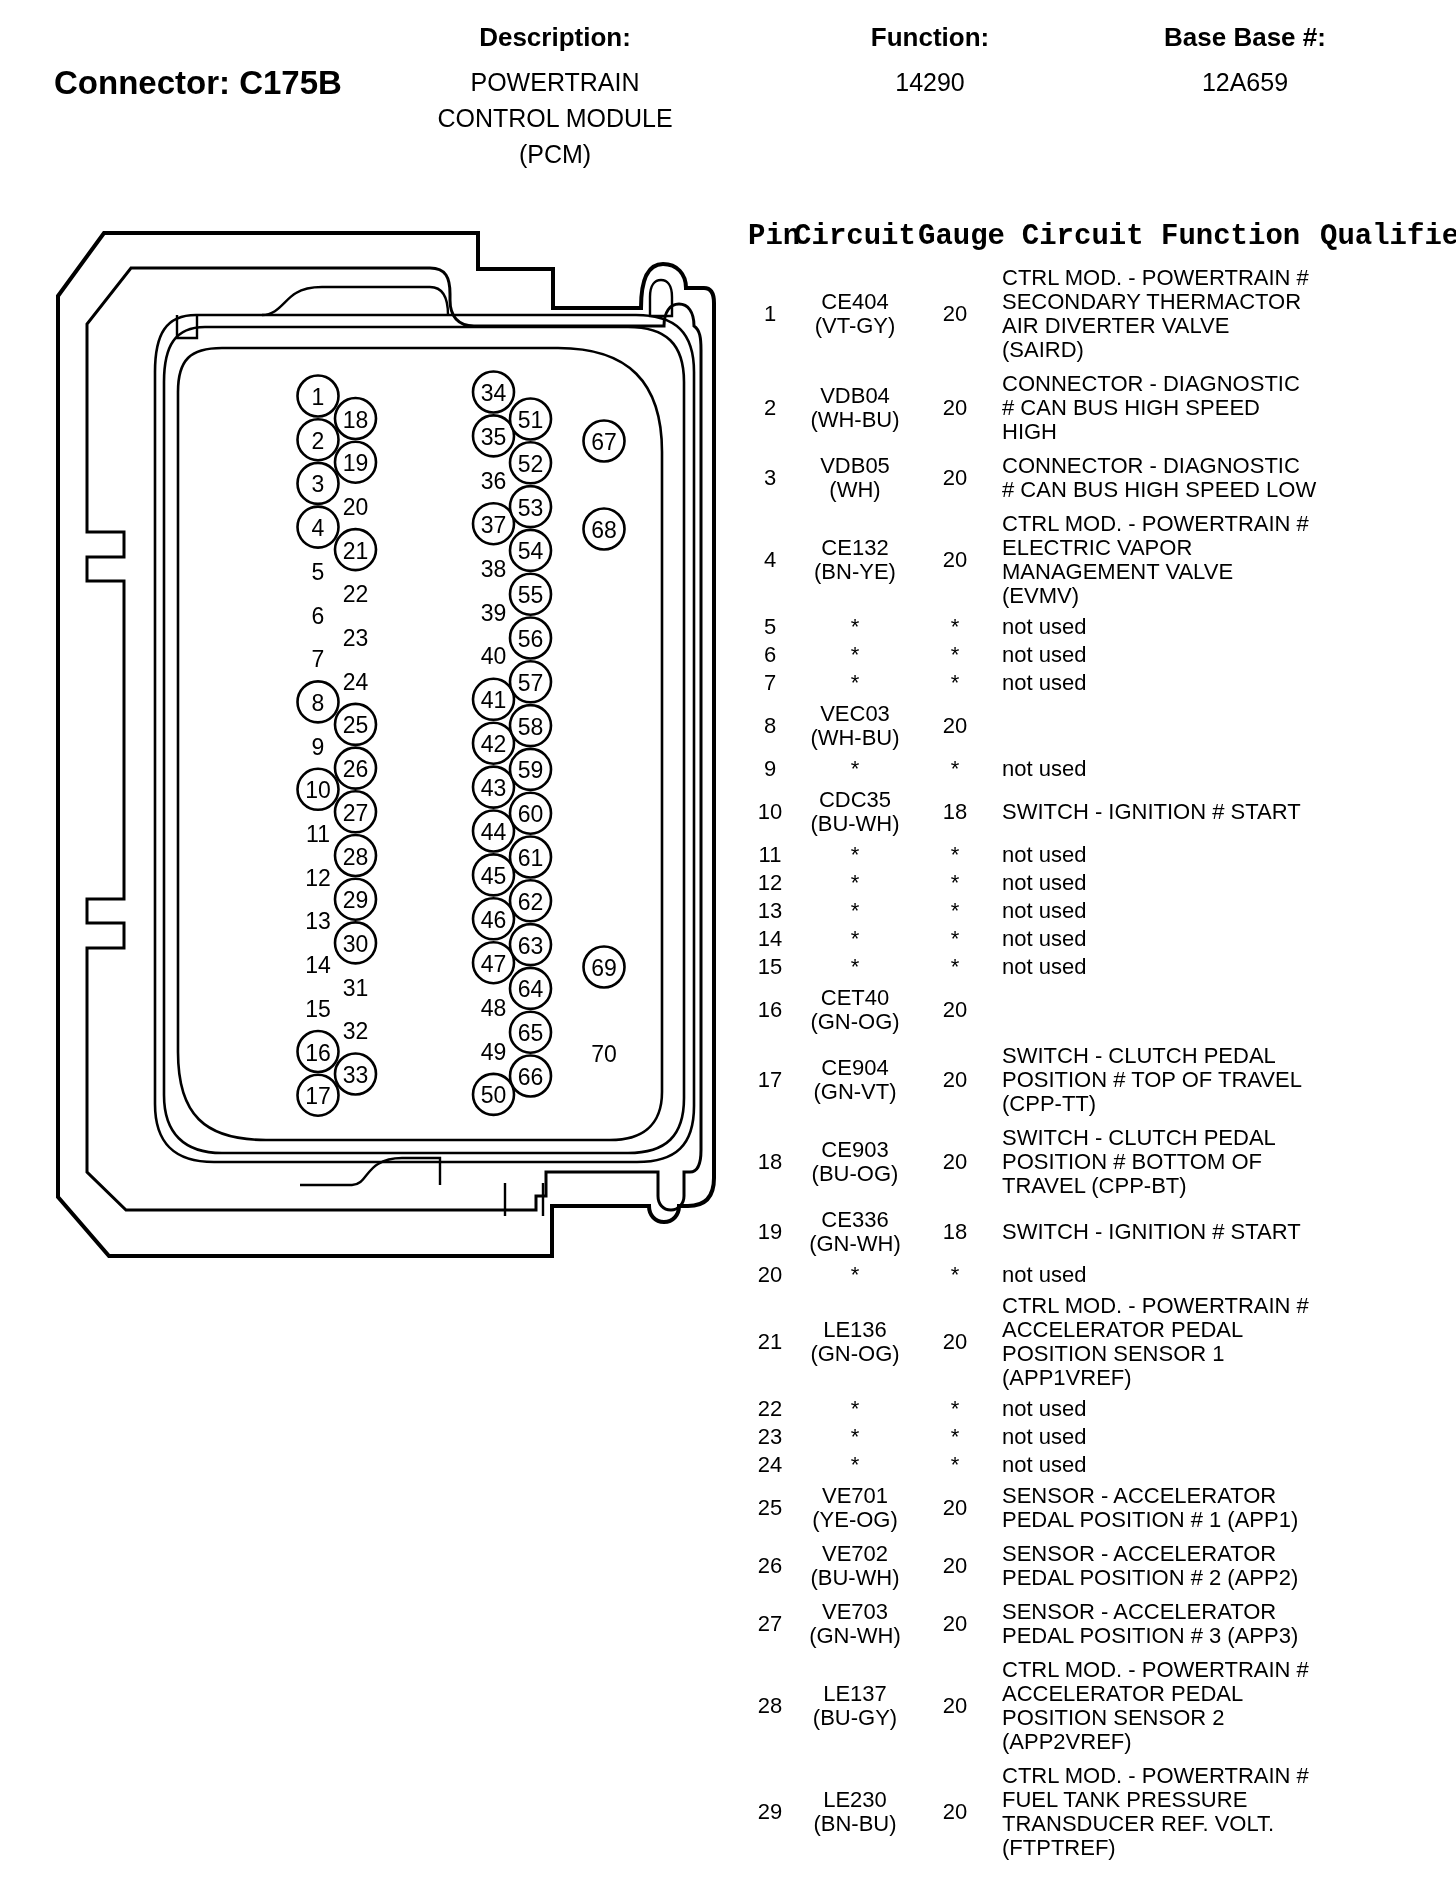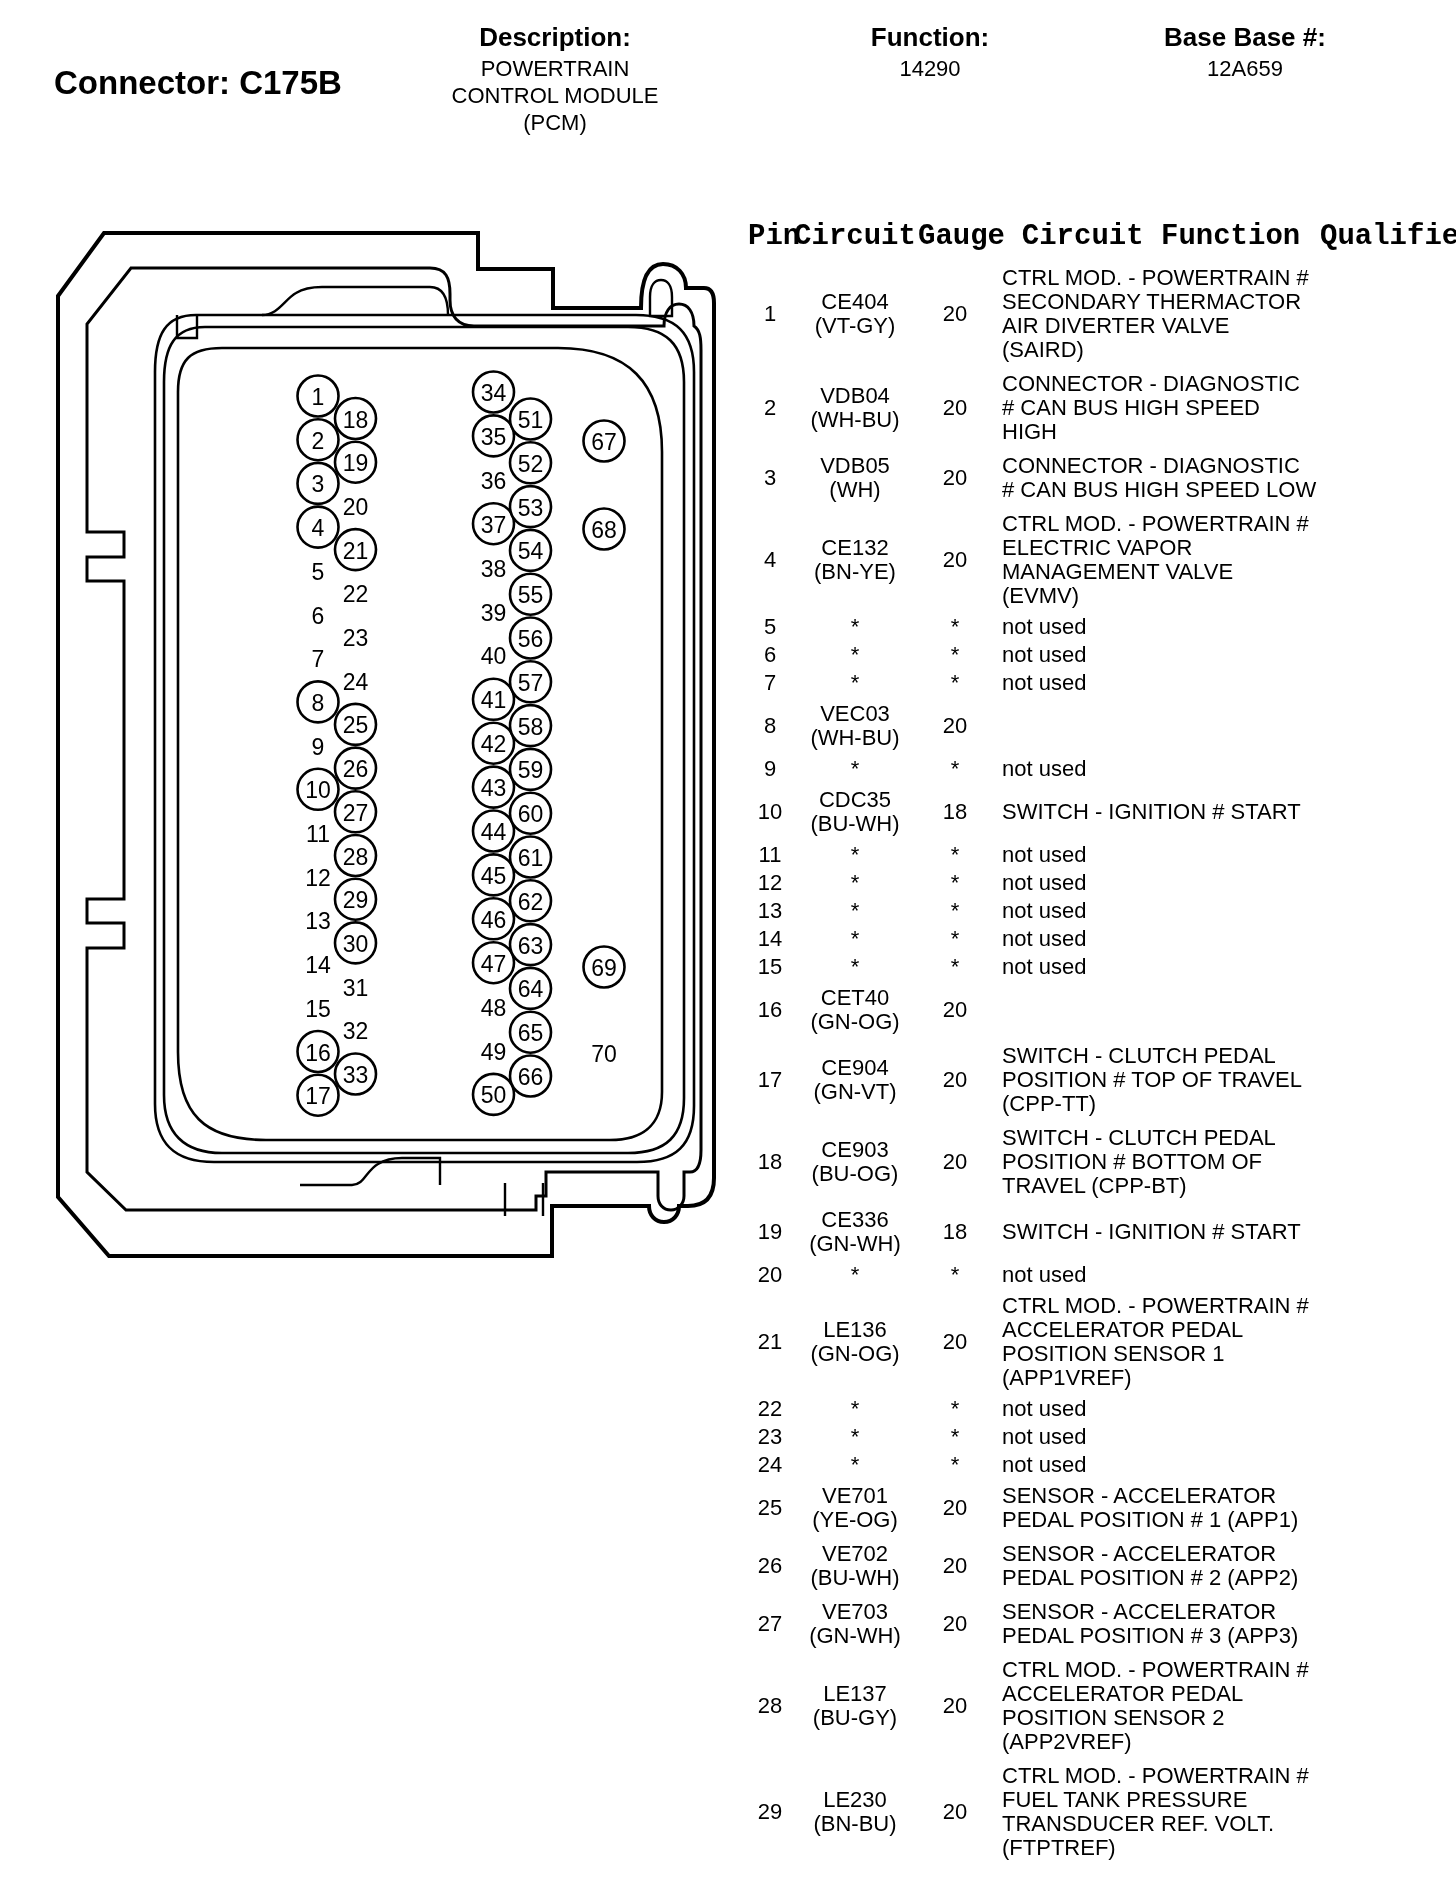--- a/index.html
+++ b/index.html
@@ -7,21 +7,21 @@
     width:1456px;height:1890px;position:relative;background:#ffffff;
     font-family:"Liberation Sans",sans-serif;color:#000;overflow:hidden;
   }
   
   .page-title{
     position:absolute;left:54px;top:64px;
     font-size:33px;font-weight:bold;white-space:nowrap;
   }
   .hcol{position:absolute;top:22px;text-align:center;}
   .hcol .hlabel{font-size:26px;font-weight:bold;}
-  .hcol .hval{font-size:22px;line-height:27px;margin-top:2px;white-space:pre-line;}
+  .hcol .hval{font-size:25px;line-height:36px;margin-top:11px;white-space:pre-line;}
   .hcol-desc{left:385px;width:340px;}
   .hcol-harness{left:830px;width:200px;}
   .hcol-basepart{left:1125px;width:240px;}
   
   #diagram{position:absolute;left:28px;top:225px;}
   #diagram path{fill:none;stroke:#000;}
   #diagram .p-outer{stroke-width:4px;}
   #diagram .p-mid{stroke-width:3px;}
   #diagram .p-inner{stroke-width:2.6px;}
   #diagram .p-detail{stroke-width:2.4px;}

